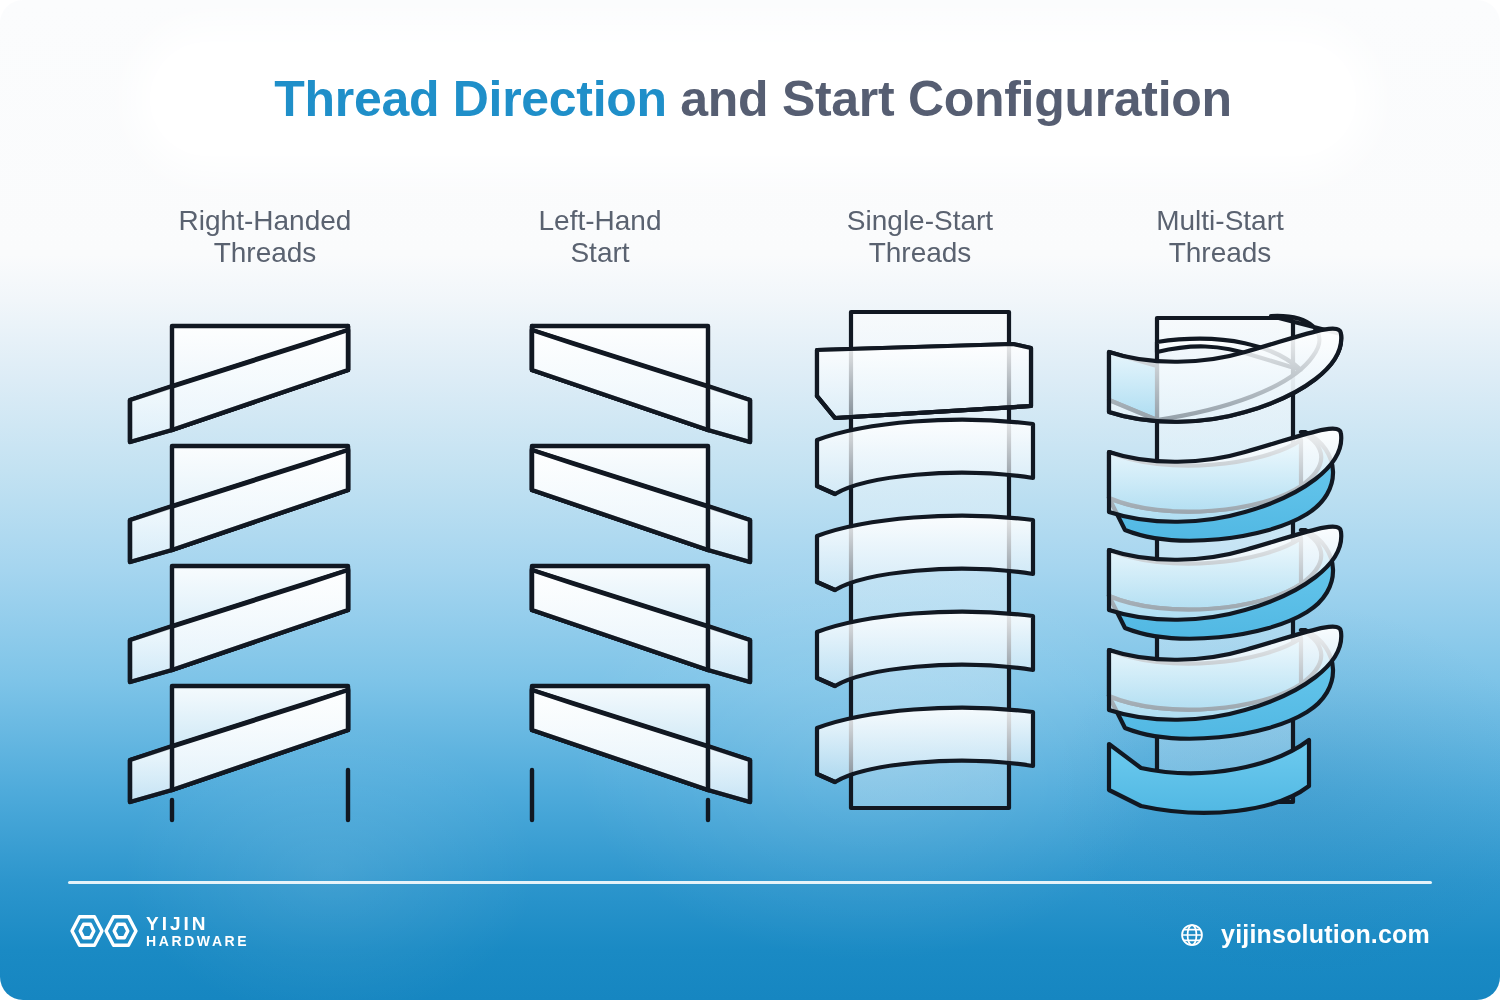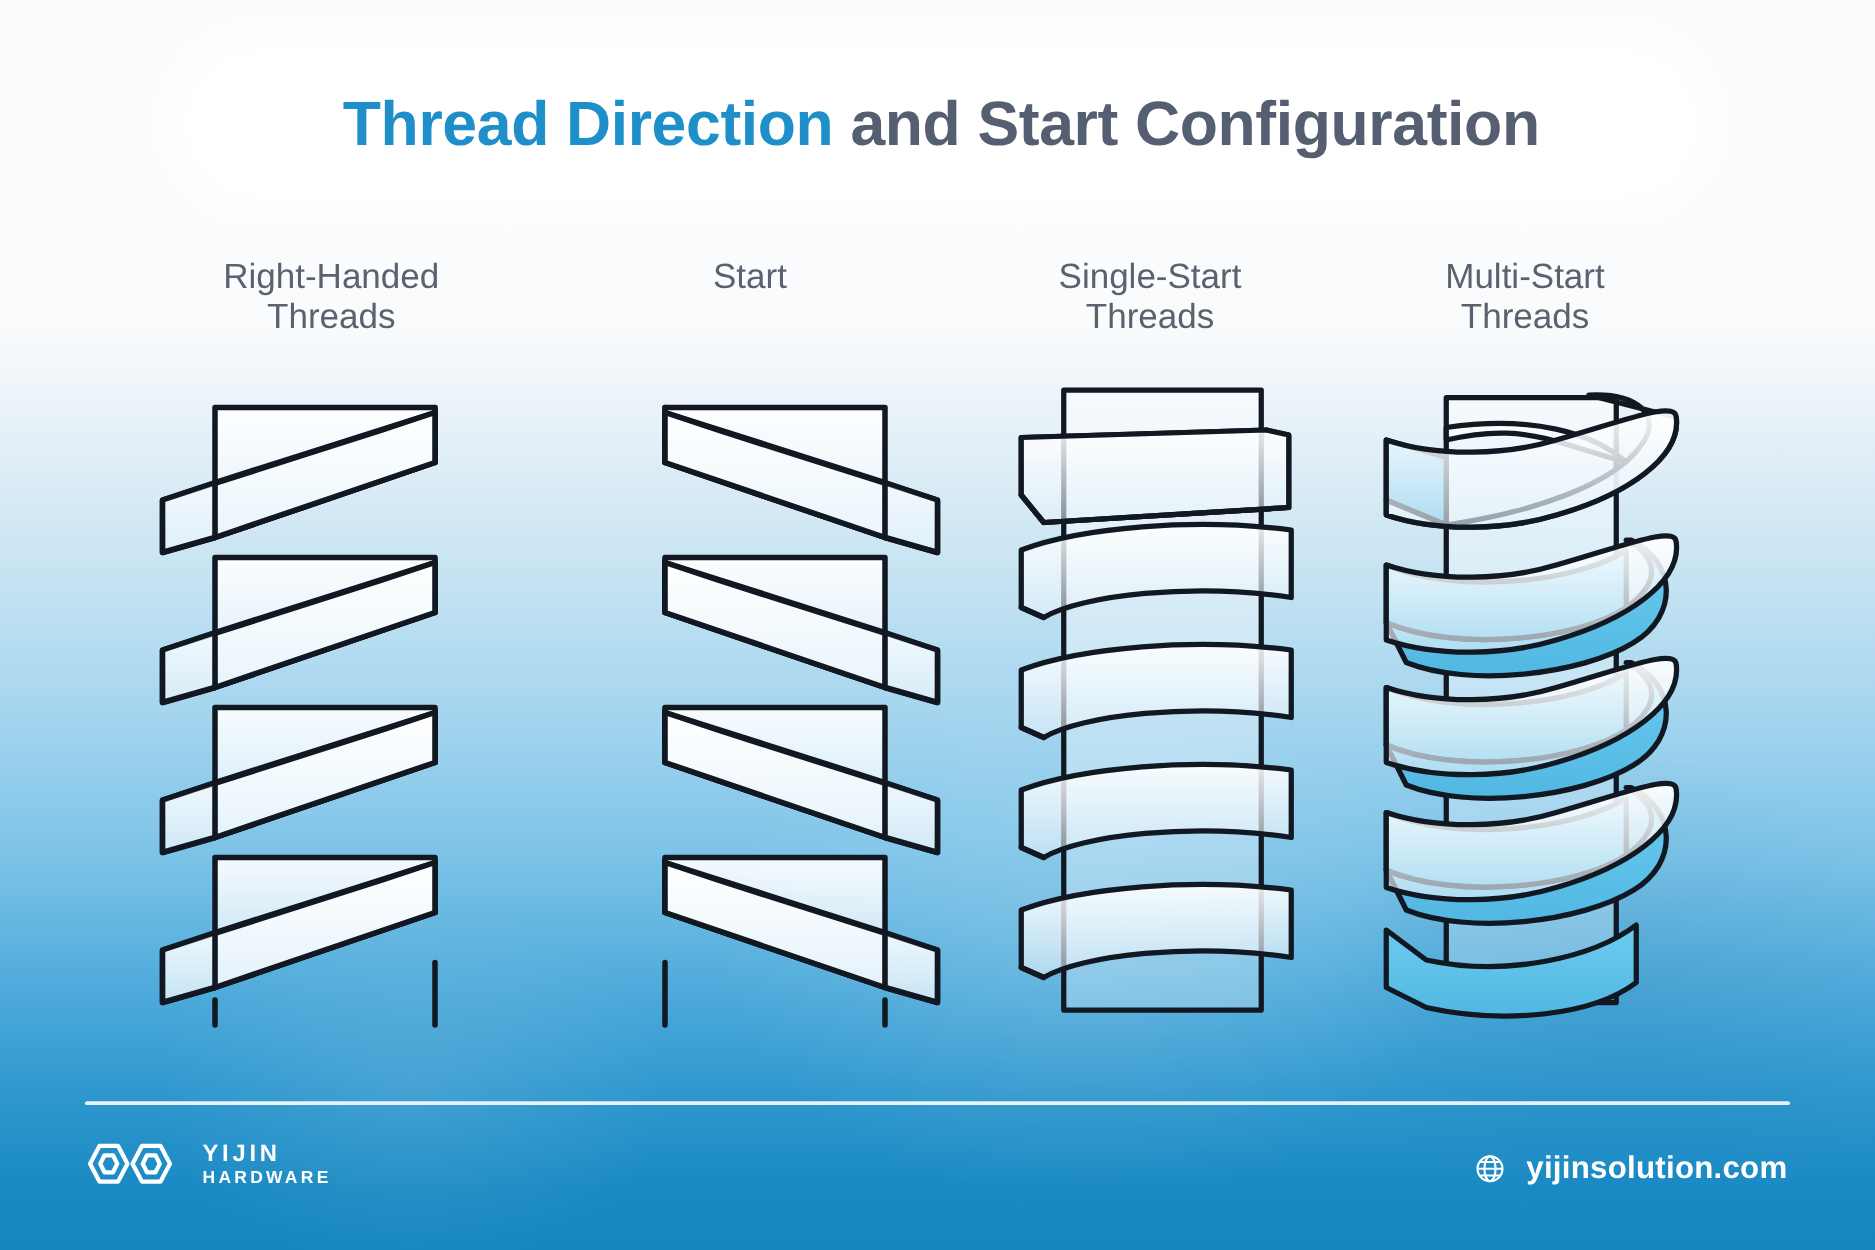--- a/index.html
+++ b/index.html
@@ -21,20 +21,21 @@
         #fafbfc 255px,
         #f1f6fa 300px,
         #dcecf6 380px,
         #c3e2f2 470px,
         #a5d5ef 570px,
         #7ec4e8 680px,
         #4fabdb 790px,
         #2d96cd 880px,
         #1a8ac4 950px,
         #1686c1 1000px);
+    border-radius: 23px;
   }
   
   .sheen{
     position:absolute; border-radius:50%;
     pointer-events:none;
   }
   .sheen-a{ left:560px; top:540px; width:620px; height:430px;
     background:radial-gradient(ellipse at 50% 50%, rgba(255,255,255,.14), rgba(255,255,255,0) 68%); }
   .sheen-b{ left:120px; top:720px; width:420px; height:300px;
     background:radial-gradient(ellipse at 50% 50%, rgba(255,255,255,.10), rgba(255,255,255,0) 70%); }
@@ -86,21 +87,21 @@
 
   
   .divider{
     position:absolute; left:68px; top:881px;
     width:1364px; height:3px;
     background:rgba(255,255,255,.88);
     border-radius:2px;
   }
   .brand{
     position:absolute; left:70px; top:908px;
-    display:flex; align-items:center; gap:24px;
+    display:flex; align-items:center; gap:8px;
   }
   .brand-mark{ width:68px; height:46px; }
   .brand-words{ line-height:1.06; }
   .brand-top{
     color:#ffffff; font-size:19px; font-weight:bold;
     letter-spacing:3px;
   }
   .brand-bot{
     color:#ffffff; font-size:14px; font-weight:bold;
     letter-spacing:2.6px;
@@ -128,20 +129,21 @@
       <span class="t-blue">Thread Direction</span><span class="t-dark"> and Start Configuration</span>
     </div>
   </div>
 
   <div class="labels">
     <div class="label-cell lc1">
       <div>Right-Handed</div>
       <div>Threads</div>
     </div>
     <div class="label-cell lc2">
+      <div>Left-Hand</div>
       <div>Start</div>
     </div>
     <div class="label-cell lc3">
       <div>Single-Start</div>
       <div>Threads</div>
     </div>
     <div class="label-cell lc4">
       <div>Multi-Start</div>
       <div>Threads</div>
     </div>

